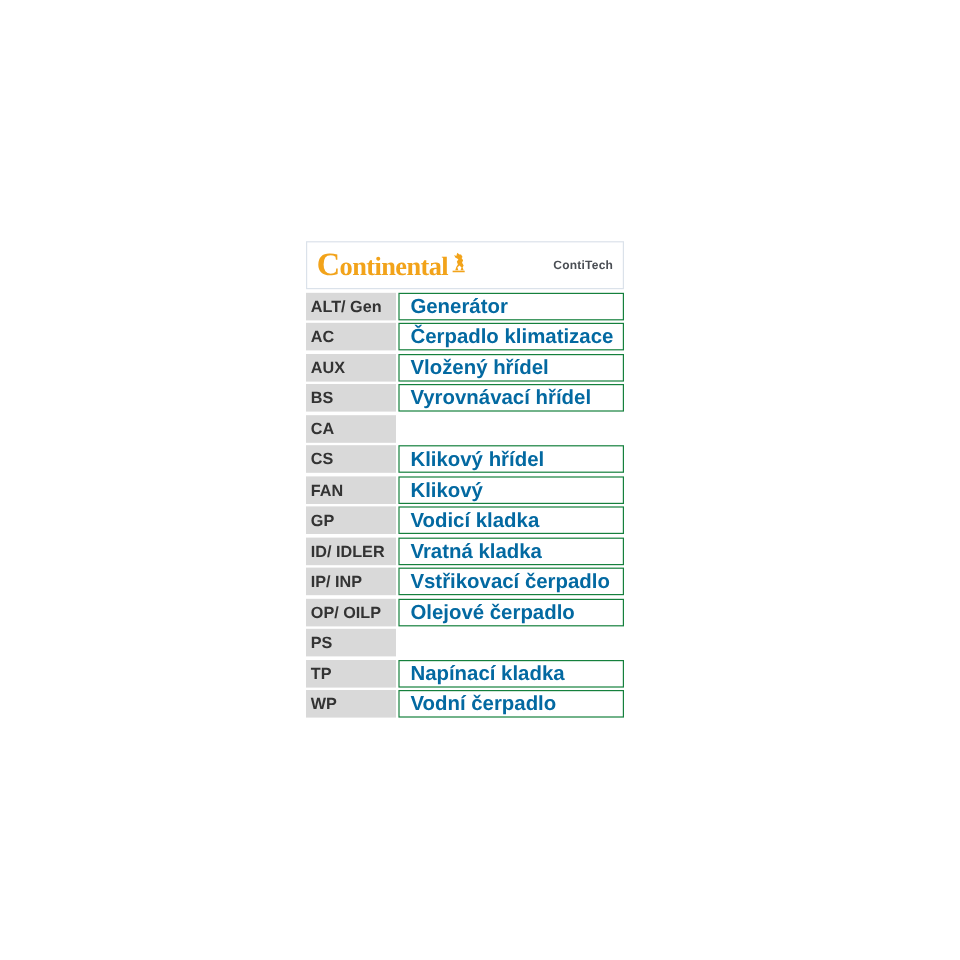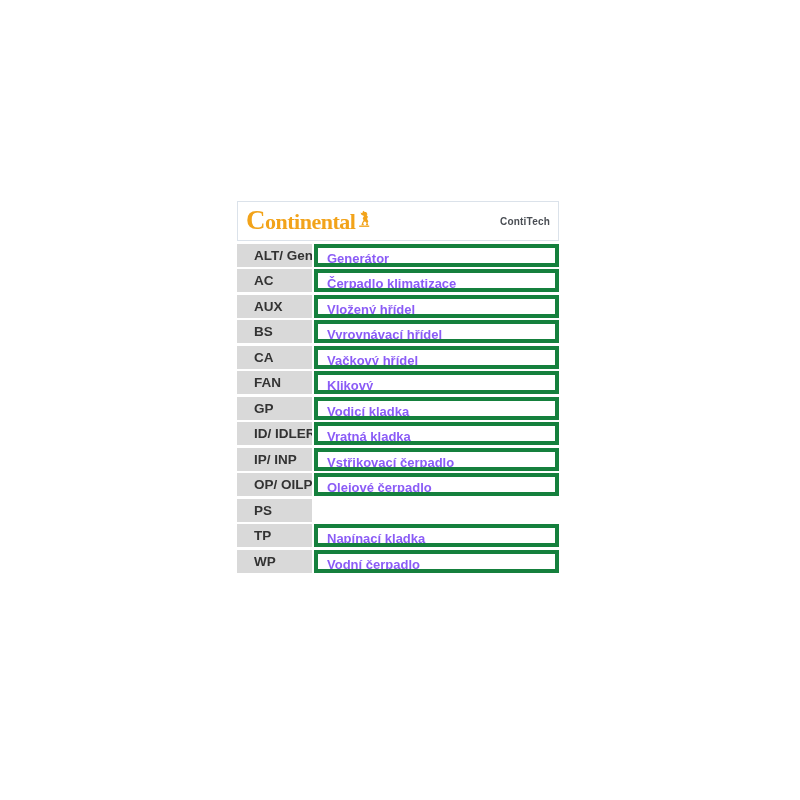--- a/index.html
+++ b/index.html
@@ -4,22 +4,22 @@
 <style>
   * { box-sizing: border-box; margin: 0; padding: 0; }
   html, body {
     width: 800px; height: 800px;
     background: #ffffff;
     font-family: "Liberation Sans", sans-serif;
     overflow: hidden;
   }
   .legend-card {
     position: absolute;
-    left: 237px; top: 201px;
-    width: 322px;
+    left: 255px; top: 201px;
+    width: 265px;
     border-radius: 31px;
   }
   .brand-header {
     height: 40px;
     background: #ffffff;
     border: 1px solid #dbe2ea;
     display: flex;
     align-items: center;
     justify-content: space-between;
     padding: 0 8px 0 8px;
@@ -60,32 +60,32 @@
     margin-top: 2.5px;
   }
   .abbr-cell {
     width: 75px;
     flex: 0 0 75px;
     background: #d9d9d9;
     color: #333333;
     font-weight: bold;
     font-size: 13.5px;
     line-height: 23px;
-    padding-left: 17px;
+    padding-left: 4px;
     margin-right: 2px;
     white-space: nowrap;
     overflow: hidden;
   }
   .desc-cell {
     flex: 1;
     background: #ffffff;
-    border: 4px solid #15803d;
-    color: #8b5cf6;
+    border: 1px solid #15803d;
+    color: #0369a1;
     font-weight: bold;
-    font-size: 13px;
+    font-size: 17px;
     line-height: 21px;
     padding-left: 9px;
     white-space: nowrap;
     overflow: hidden;
   }
 </style>
 </head>
 <body>
 
 <div class="legend-card">
@@ -113,21 +113,24 @@
     <div class="legend-row">
       <div class="abbr-cell">AUX</div>
       <div class="desc-cell">Vložený hřídel</div>
     </div>
     <div class="legend-row">
       <div class="abbr-cell">BS</div>
       <div class="desc-cell">Vyrovnávací hřídel</div>
     </div>
     <div class="legend-row">
       <div class="abbr-cell">CA</div>
-      <div class="desc-cell">Vačkový hřídel</div>
+    </div>
+    <div class="legend-row">
+      <div class="abbr-cell">CS</div>
+      <div class="desc-cell">Klikový hřídel</div>
     </div>
     <div class="legend-row">
       <div class="abbr-cell">FAN</div>
       <div class="desc-cell">Klikový</div>
     </div>
     <div class="legend-row">
       <div class="abbr-cell">GP</div>
       <div class="desc-cell">Vodicí kladka</div>
     </div>
     <div class="legend-row">

